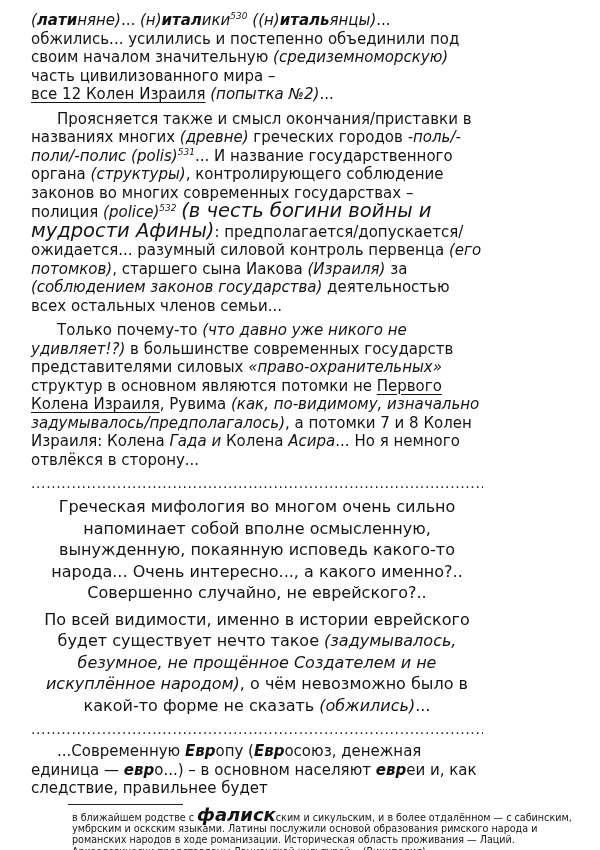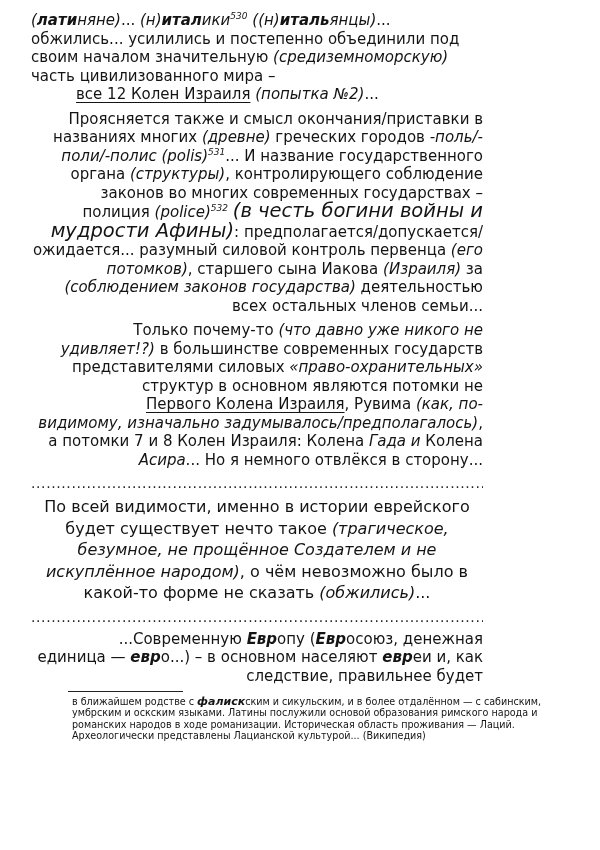--- a/index.html
+++ b/index.html
@@ -17,44 +17,44 @@
   }
   .main {
     padding: 11px 117px 0 31px; 
   }
   .para {
     font-size: 15px;
     line-height: 18.5px;
     margin: 0 0 6px 0;
     text-align: left;
   }
-  .para.indent { text-indent: 26px; text-align: right; }
+  .para.indent { text-indent: 26px; }
   .para-center {
     font-size: 16px;
     line-height: 21.5px;
     margin: 2px 0 5px 0;
     text-align: center;
   }
   .dots-line {
     font-size: 14px;
     line-height: 16px;
     letter-spacing: 0.6px;
     margin: 2px 0 5px 0;
     white-space: nowrap;
     overflow: hidden;
     color: #222;
   }
   
   .sn { }
   .si { font-style: italic; }
   .sbi { font-style: italic; font-weight: bold; }
-  .su { text-decoration: underline; text-underline-offset: 2.5px; margin-left: 45px; }
+  .su { text-decoration: underline; text-underline-offset: 2.5px; }
   .sbig { font-style: italic; font-size: 19.5px; }
   .ssup { font-size: 9px; font-style: italic; vertical-align: super; line-height: 0; }
-  .sbib { font-style: italic; font-weight: bold; font-size: 11px; }
+  .sbib { font-style: italic; font-weight: bold; font-size: 18px; }
   
   .footnote-sep {
     margin: 5px 0 4px 68px;
     width: 115px;
     border-top: 1.5px solid #222;
   }
   .footnotes {
     margin-left: 72px;
     margin-right: 13px;
   }
@@ -68,21 +68,22 @@
 </style>
 </head>
 <body>
 
 <div class="page">
   <div class="main" id="main-text">
       <div class="para"><span class="seg si">(</span><span class="seg sbi">лати</span><span class="seg si">няне)</span><span class="seg sn">... </span><span class="seg si">(н)</span><span class="seg sbi">итал</span><span class="seg si">ики</span><span class="seg ssup">530</span><span class="seg sn"> </span><span class="seg si">((н)</span><span class="seg sbi">италь</span><span class="seg si">янцы)</span><span class="seg sn">... обжились... усилились и постепенно объединили под своим началом значительную </span><span class="seg si">(средиземноморскую)</span><span class="seg sn"> часть цивилизованного мира –</span><br><span class="seg su">все 12 Колен Израиля</span><span class="seg sn"> </span><span class="seg si">(попытка №2)</span><span class="seg sn">...</span></div>
       <div class="para indent"><span class="seg sn">Проясняется также и смысл окончания/приставки в названиях многих </span><span class="seg si">(древне)</span><span class="seg sn"> греческих городов </span><span class="seg si">-поль/-поли/-полис (polis)</span><span class="seg ssup">531</span><span class="seg sn">... И название государственного органа </span><span class="seg si">(структуры)</span><span class="seg sn">, контролирующего соблюдение законов во многих современных государствах – полиция </span><span class="seg si">(police)</span><span class="seg ssup">532</span><span class="seg sn"> </span><span class="seg sbig">(в честь богини войны и мудрости Афины)</span><span class="seg sn">: предполагается/допускается/ожидается... разумный силовой контроль первенца </span><span class="seg si">(его потомков)</span><span class="seg sn">, старшего сына Иакова </span><span class="seg si">(Израиля)</span><span class="seg sn"> за </span><span class="seg si">(соблюдением законов государства)</span><span class="seg sn"> деятельностью всех остальных членов семьи...</span></div>
       <div class="para indent"><span class="seg sn">Только почему-то </span><span class="seg si">(что давно уже никого не удивляет!?)</span><span class="seg sn"> в большинстве современных государств представителями силовых </span><span class="seg si">«право-охранительных»</span><span class="seg sn"> структур в основном являются потомки не </span><span class="seg su">Первого Колена Израиля</span><span class="seg sn">, Рувима </span><span class="seg si">(как, по-видимому, изначально задумывалось/предполагалось)</span><span class="seg sn">, а потомки 7 и 8 Колен Израиля: Колена </span><span class="seg si">Гада и</span><span class="seg sn"> Колена </span><span class="seg si">Асира</span><span class="seg sn">... Но я немного отвлёкся в сторону...</span></div>
       <div class="dots-line">..............................................................................................................</div>
-      <div class="para-center"><span class="seg sn">По всей видимости, именно в истории еврейского будет существует нечто такое </span><span class="seg si">(трагическое, безумное, не прощённое Создателем и не искуплённое народом)</span><span class="seg sn">, о чём невозможно было в какой-то форме не сказать </span><span class="seg si">(обжились)</span><span class="seg sn">...</span></div>
+      <div class="para-center"><span class="seg sn">Греческая мифология во многом очень сильно напоминает собой вполне осмысленную, вынужденную, покаянную исповедь какого-то народа... Очень интересно..., а какого именно?.. Совершенно случайно, не еврейского?..</span></div>
+      <div class="para-center"><span class="seg sn">По всей видимости, именно в истории еврейского будет существует нечто такое </span><span class="seg si">(задумывалось, безумное, не прощённое Создателем и не искуплённое народом)</span><span class="seg sn">, о чём невозможно было в какой-то форме не сказать </span><span class="seg si">(обжились)</span><span class="seg sn">...</span></div>
       <div class="dots-line">..............................................................................................................</div>
       <div class="para indent"><span class="seg sn">...Современную </span><span class="seg sbi">Евр</span><span class="seg sn">опу (</span><span class="seg sbi">Евр</span><span class="seg sn">осоюз, денежная единица — </span><span class="seg sbi">евр</span><span class="seg sn">о...) – в основном населяют </span><span class="seg sbi">евр</span><span class="seg sn">еи и, как следствие, правильнее будет</span></div>
     </div>
   <div class="footnote-sep"></div>
   <div class="footnotes" id="footnotes">
       <div class="footnote-item">
         <span class="fn-text"><span class="seg sn">в ближайшем родстве с </span><span class="seg sbib">фалиск</span><span class="seg sn">ским и сикульским, и в более отдалённом — с сабинским, умбрским и оскским языками. Латины послужили основой образования римского народа и романских народов в ходе романизации. Историческая область проживания — Лаций. Археологически представлены Лацианской культурой... (Википедия)</span></span>
       </div>
     </div>
 </div>

